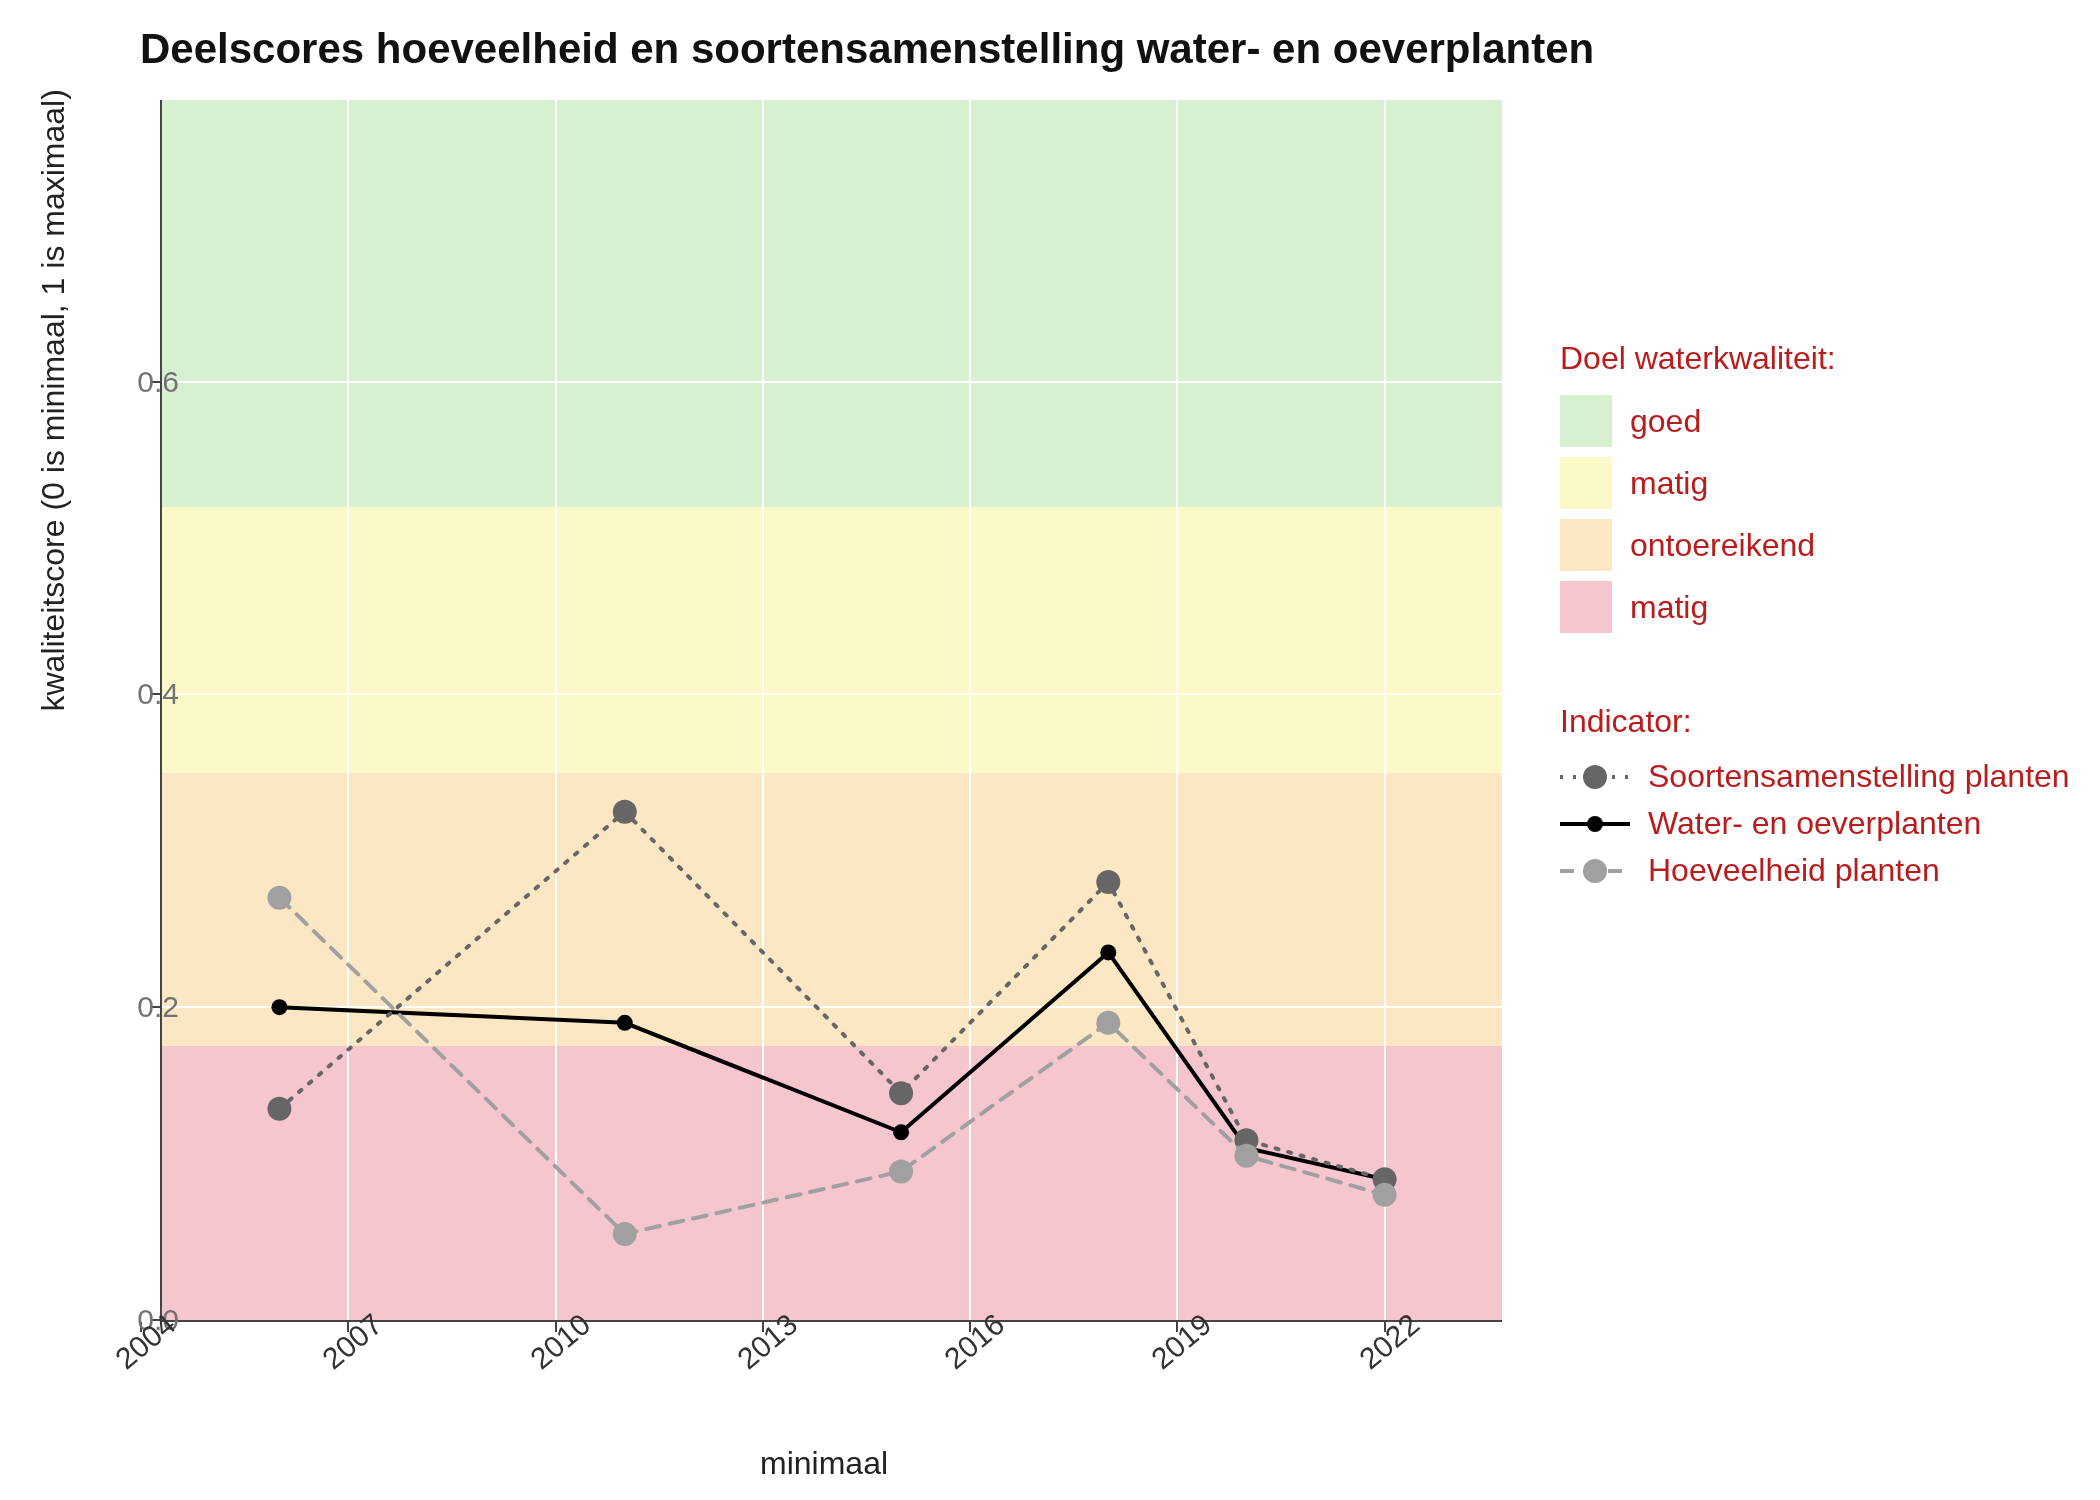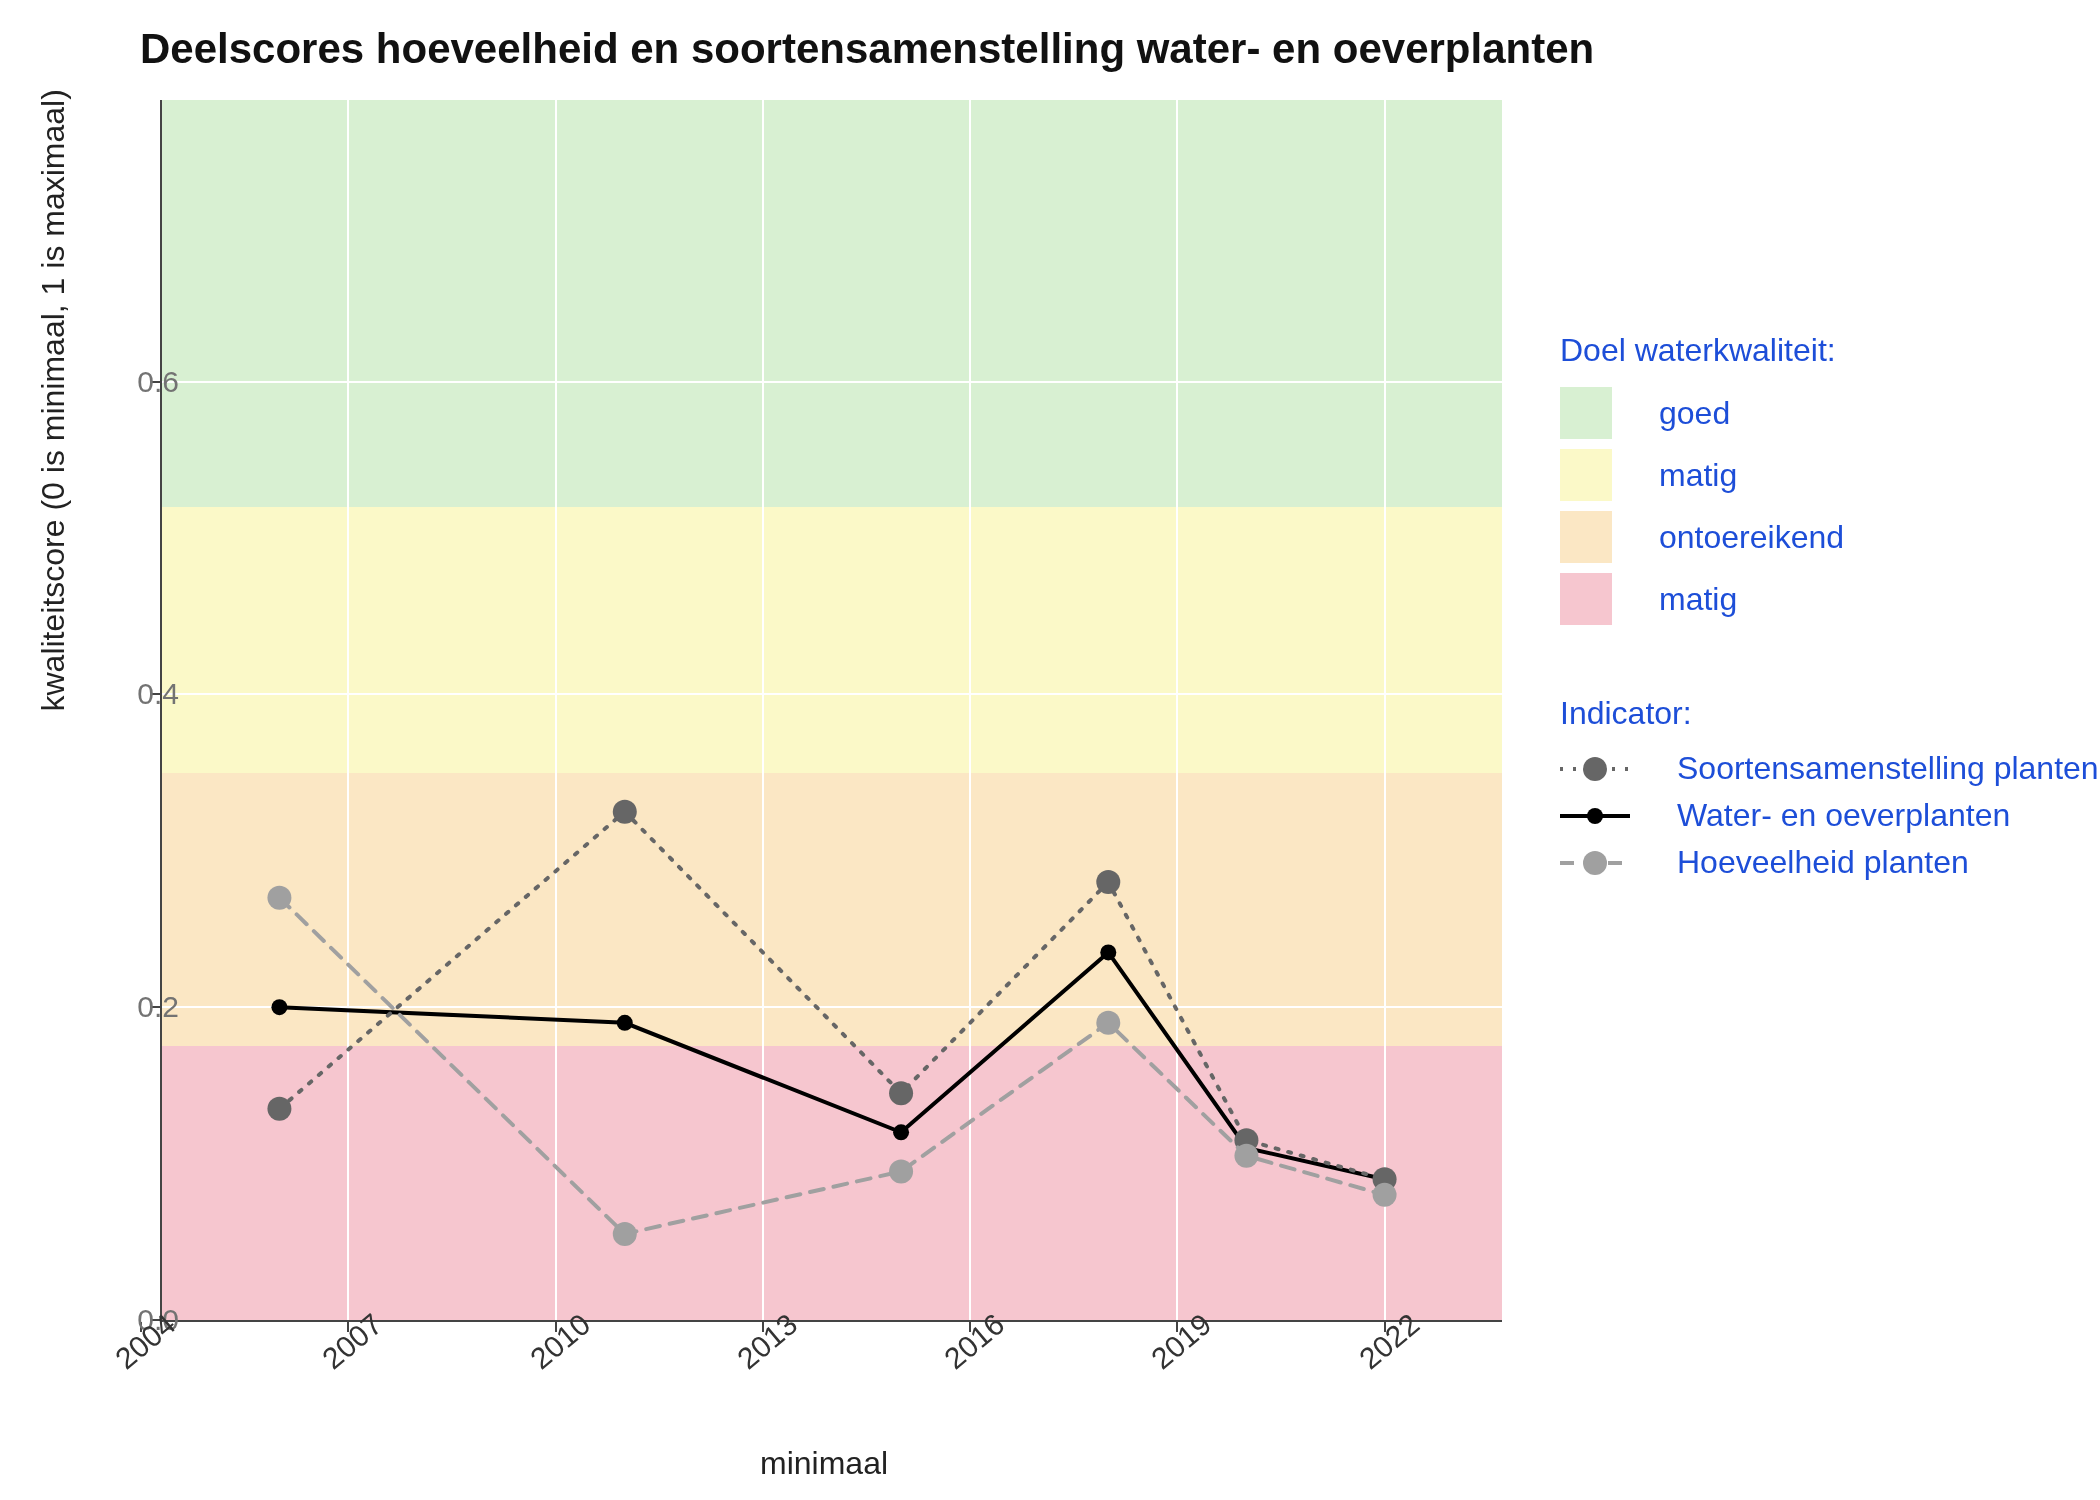--- a/index.html
+++ b/index.html
@@ -95,33 +95,32 @@
     position: absolute;
     left: 0;
     top: 0;
     width: 100%;
     height: 100%;
     overflow: visible;
   }
   .legend {
     position: absolute;
     left: 1560px;
-    top: 332px;
-    font-size: 32px;
-    color: #1d4ed8;
+    top: 340px;
+    font-size: 32px;
+    color: #b91c1c;
   }
   .legend-title {
     font-size: 32px;
     margin-bottom: 18px;
   }
   .legend-item {
     display: flex;
     align-items: center;
     margin-bottom: 10px;
-    gap: 29px;
   }
   .legend-swatch {
     width: 52px;
     height: 52px;
     margin-right: 18px;
   }
   .legend-line-wrap {
     width: 70px;
     height: 30px;
     margin-right: 18px;

